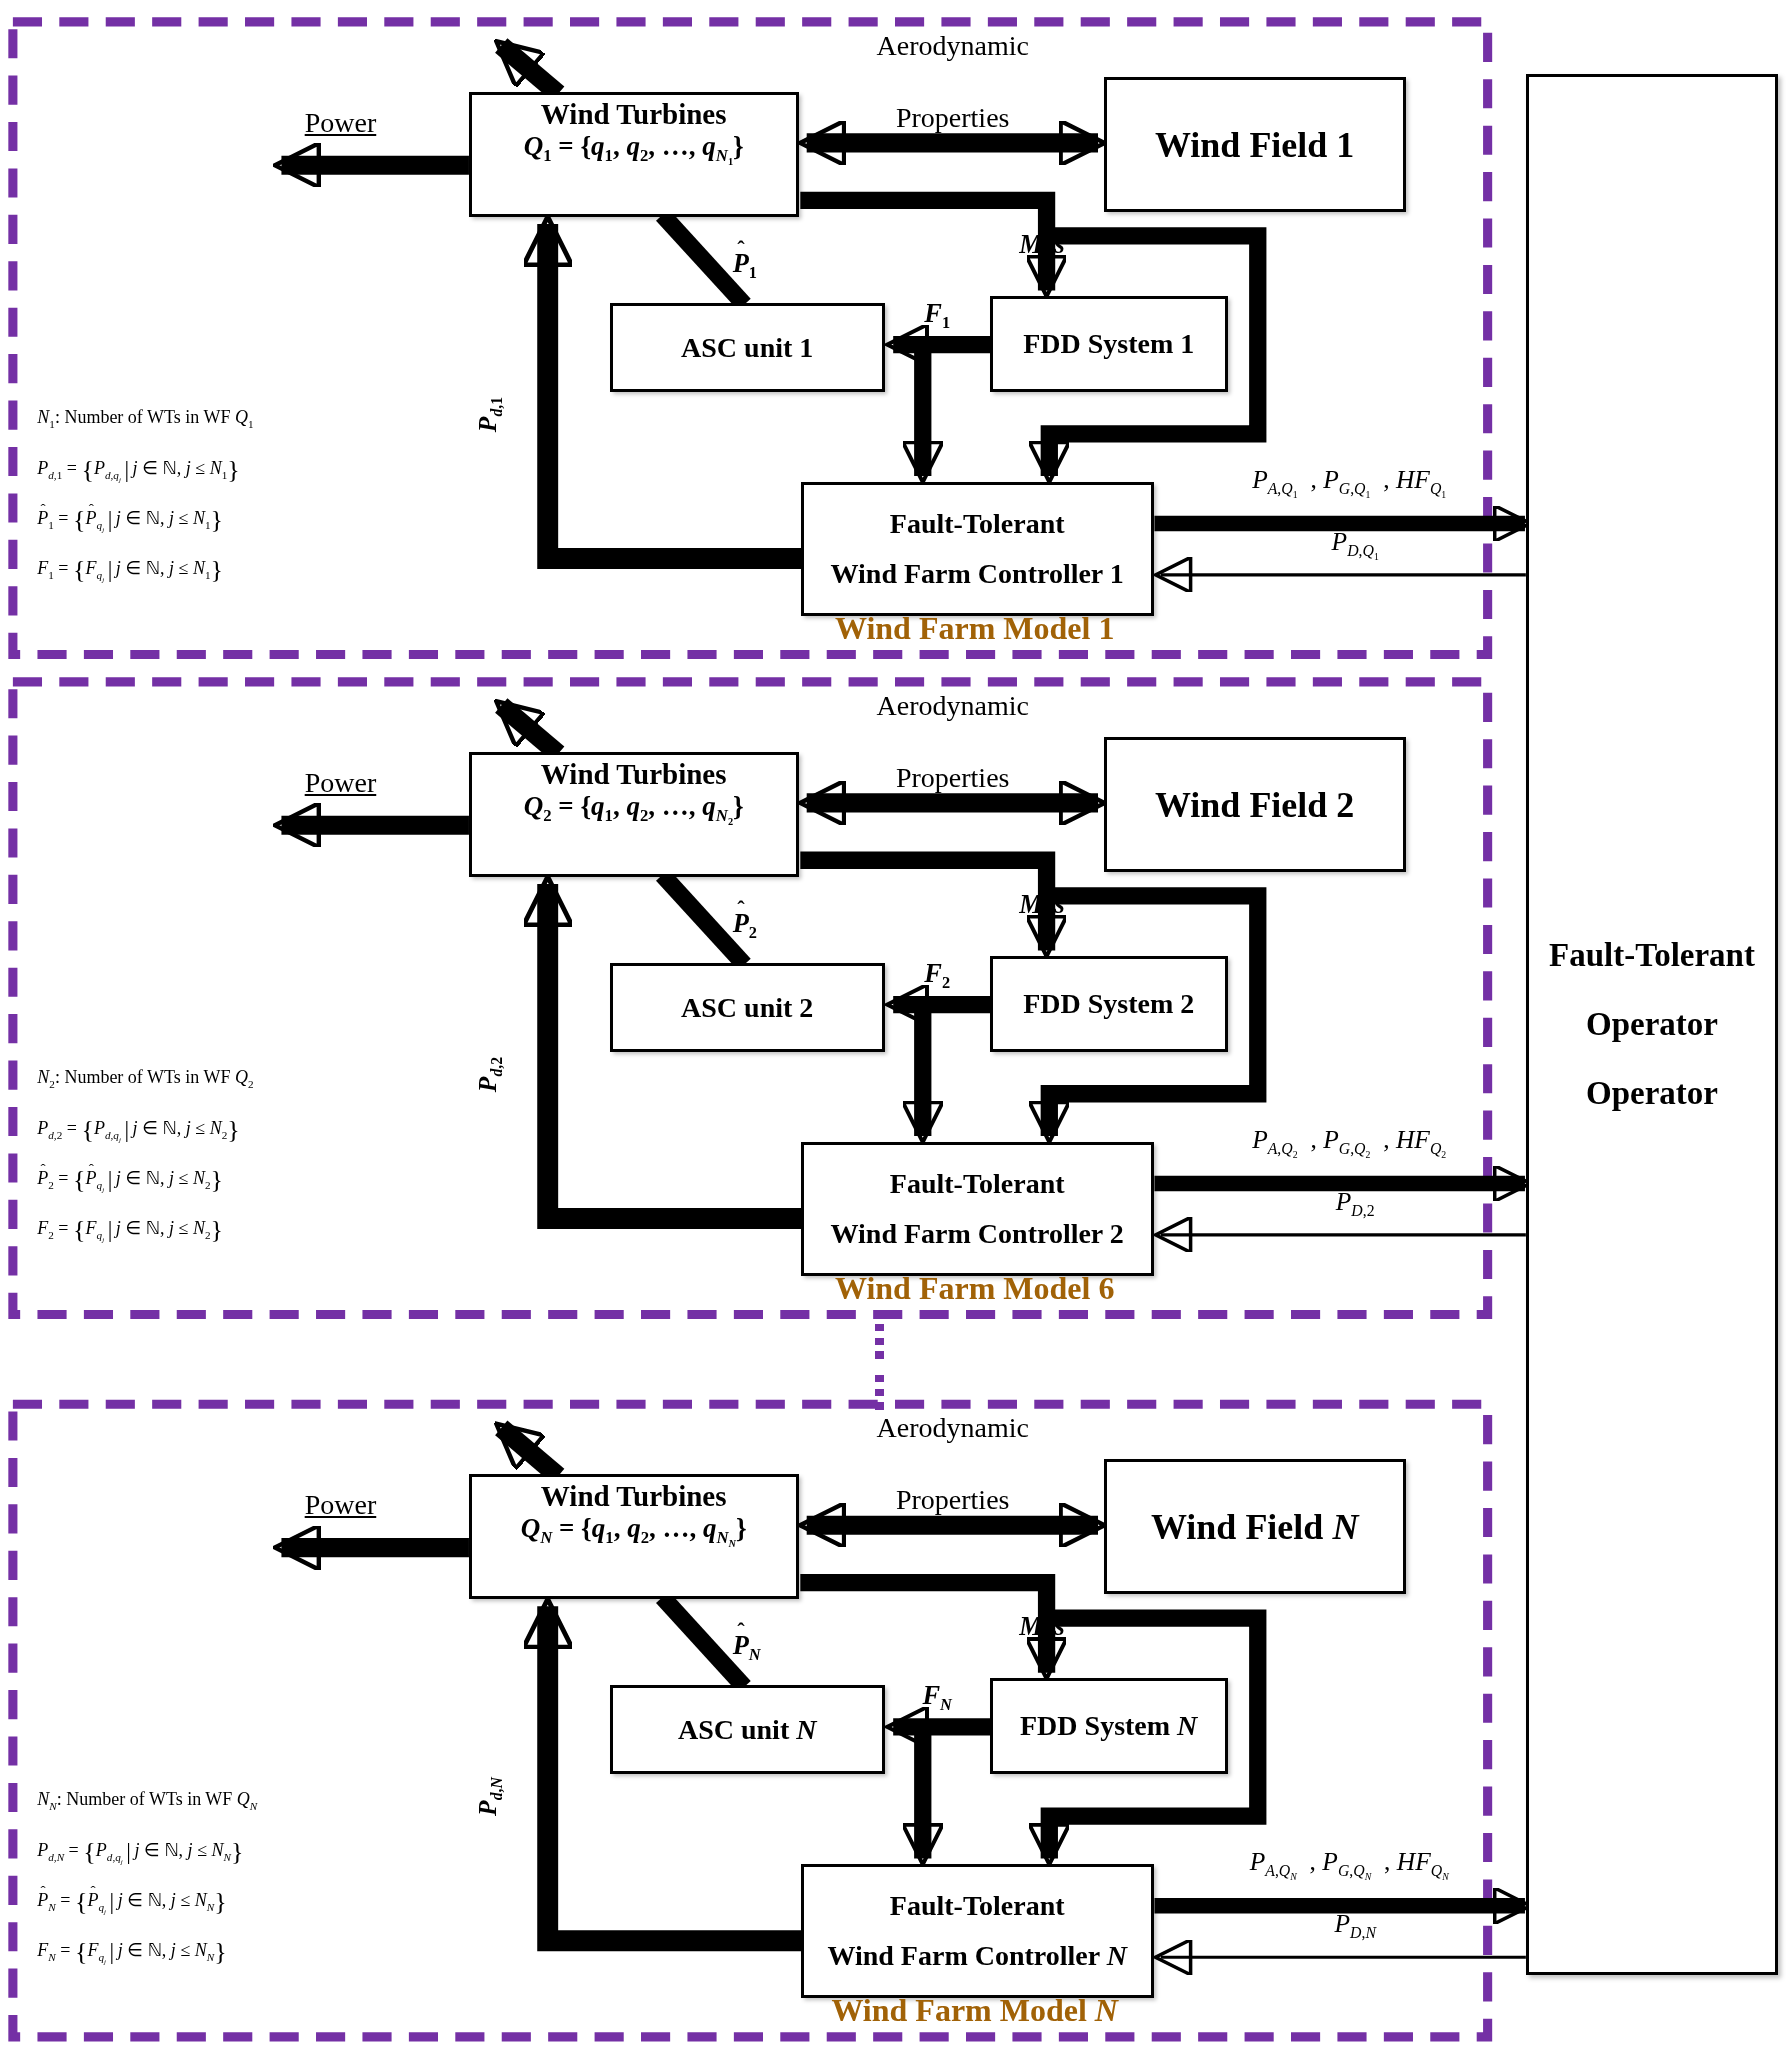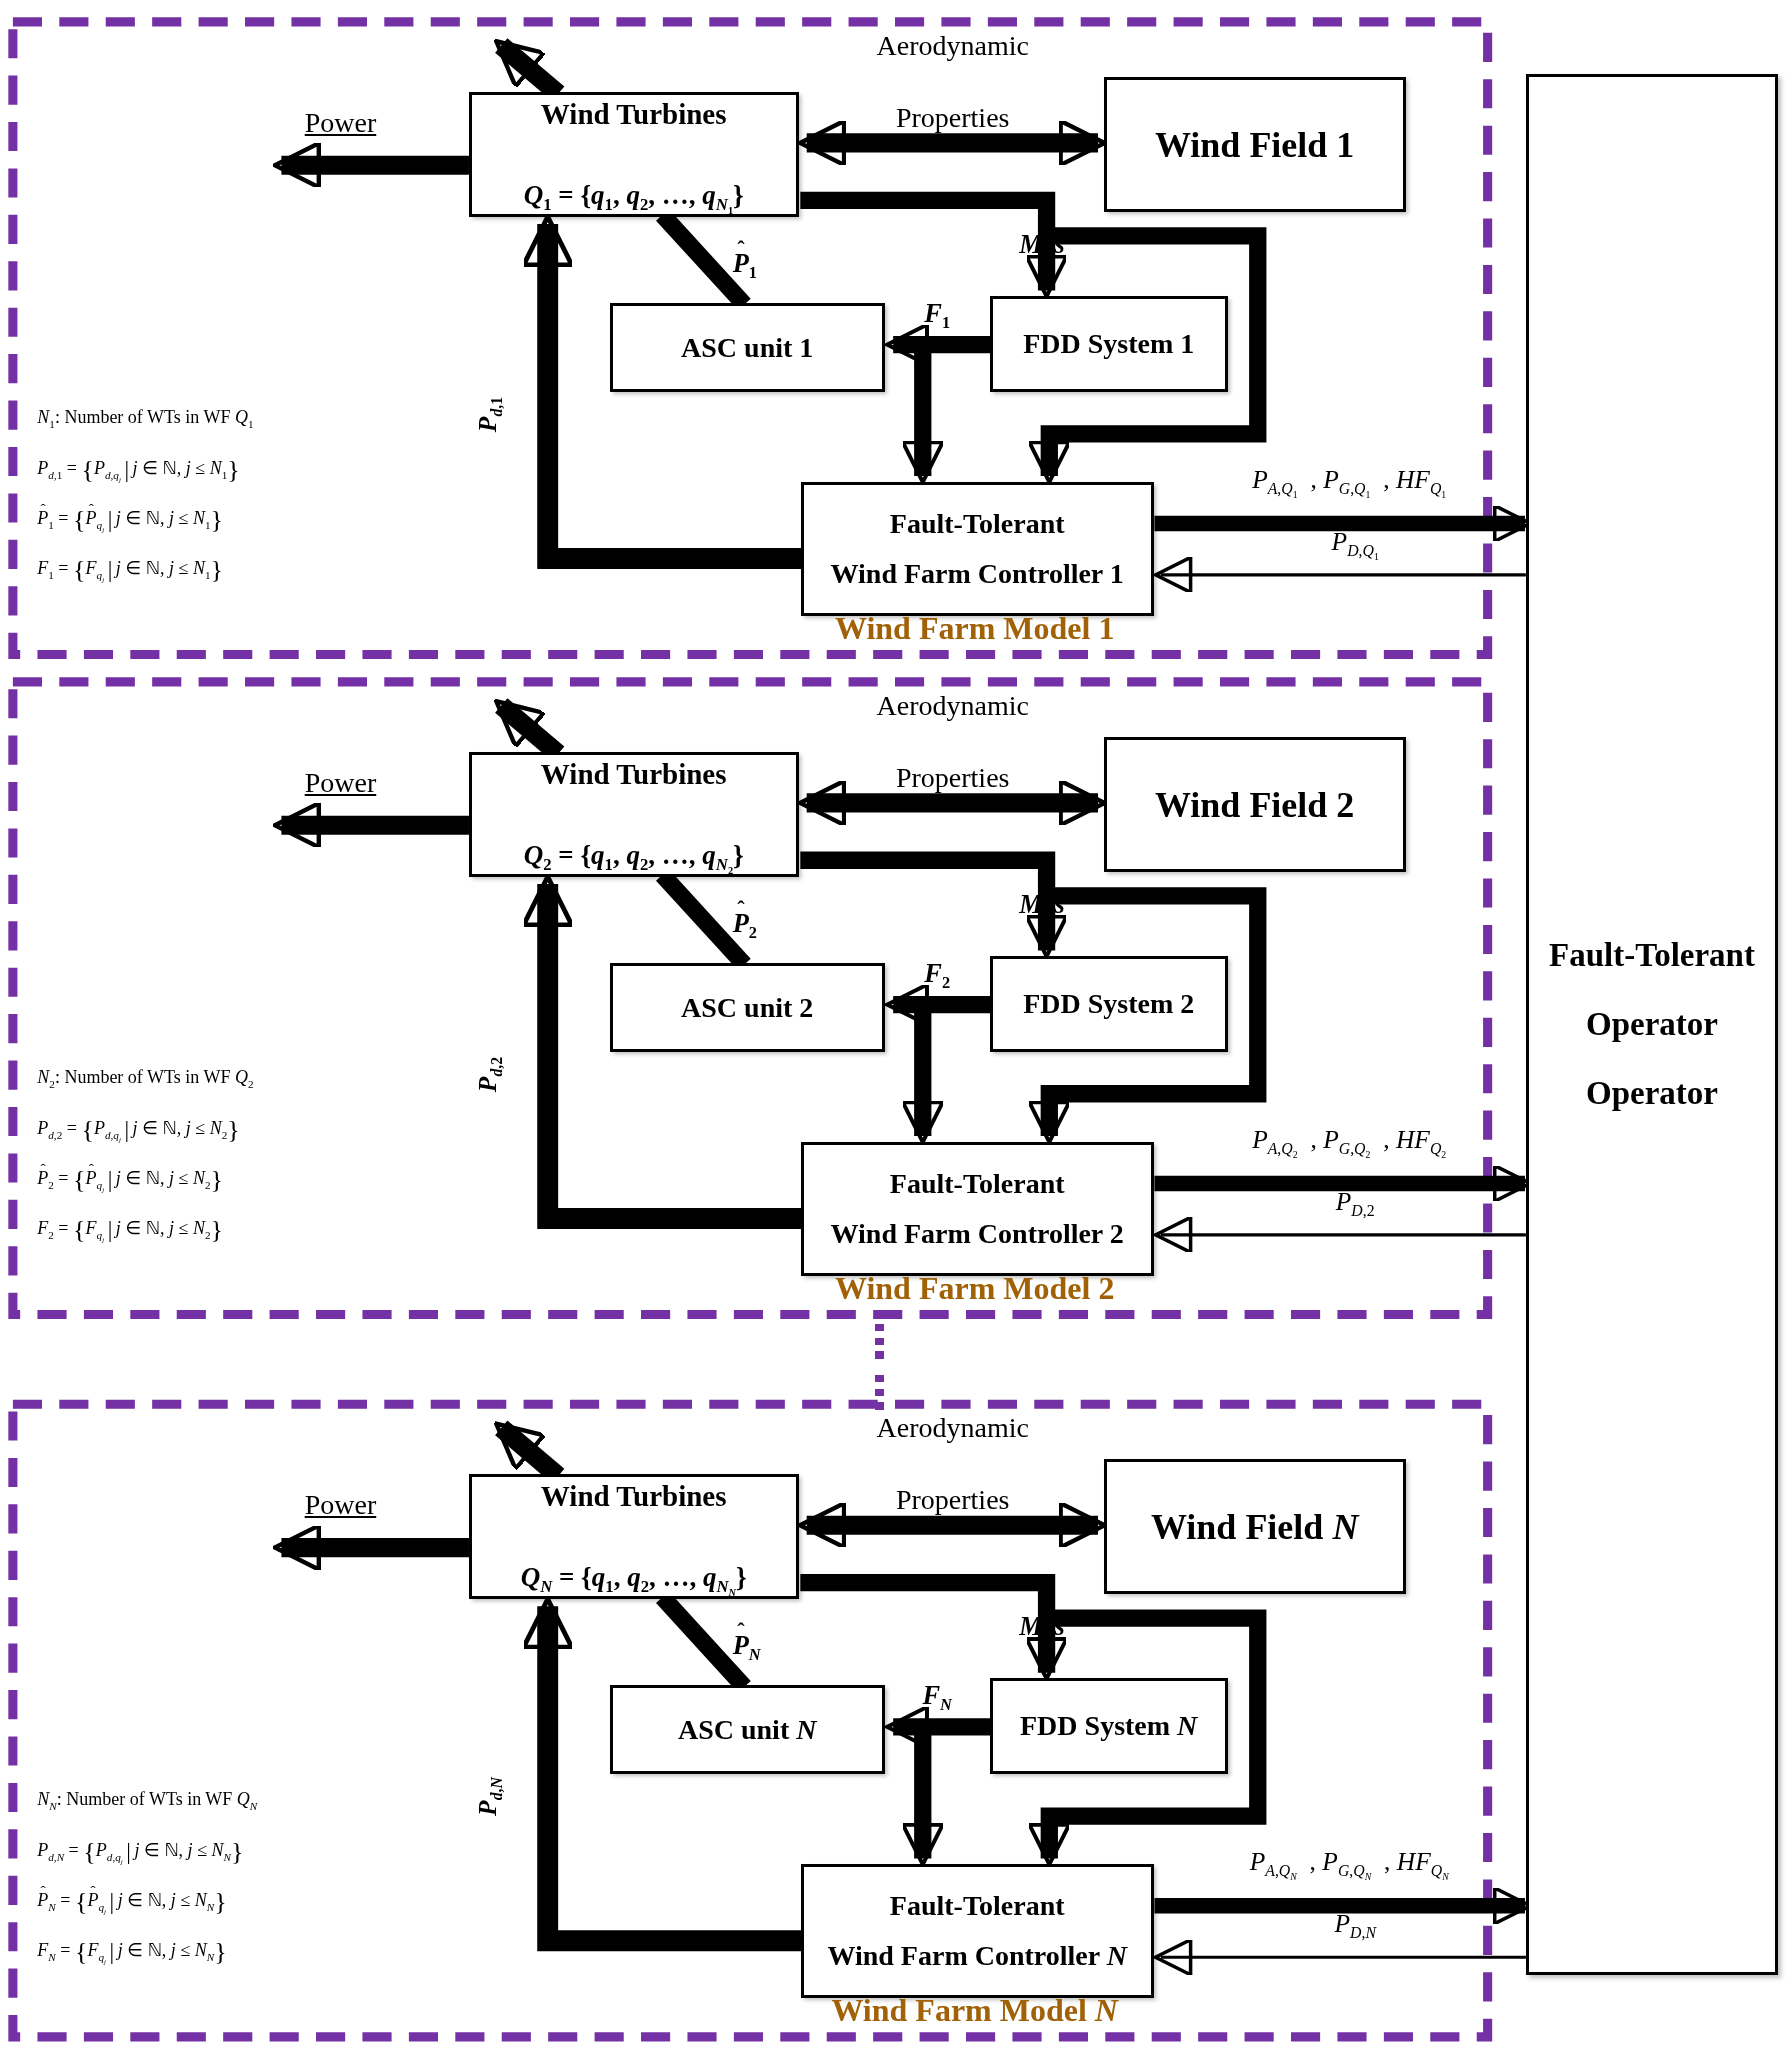--- a/index.html
+++ b/index.html
@@ -12,21 +12,21 @@
   .w42{stroke-width:42px;}
   .w46{stroke-width:46px;}
   .w34{stroke-width:34px;}
   .w7{stroke-width:7px;}
   .dash{fill:none;stroke:#7430a5;stroke-width:20px;stroke-dasharray:64 38;}
 
   .farm{position:absolute;left:12.7px;width:1475px;height:633px;z-index:2;}
   .box{position:absolute;box-sizing:border-box;background:#fff;border:3.2px solid #000;
        box-shadow:2.7px 2.7px 4.1px rgba(0,0,0,.25);display:flex;flex-direction:column;
        align-items:center;justify-content:center;text-align:center;font-weight:bold;}
-  .turbines{left:456px;top:70px;width:330px;height:125px;justify-content:space-between;padding:2.7px 0;}
+  .turbines{left:456px;top:70px;width:330px;height:125px;justify-content:flex-start;padding:2.7px 0;}
   .turbines .bt{font-size:29px;}
   .turbines .bm{font-size:27px;}
   .field{left:1091px;top:55px;width:302px;height:135px;font-size:36px;}
   .asc{left:597px;top:281px;width:275px;height:89px;font-size:28px;}
   .fdd{left:977px;top:274px;width:238px;height:96px;font-size:28px;}
   .ctrl{left:788px;top:460px;width:353px;height:134px;justify-content:space-evenly;padding:3.6px 0;font-size:28px;}
 
   .lbl{position:absolute;line-height:1.12;}
   .aero{left:815px;top:8.2px;width:250px;text-align:center;font-size:28px;}
   .props{left:826px;top:80px;width:228px;text-align:center;font-size:28px;}
@@ -179,21 +179,21 @@
     <div class="box ctrl">
       <div>Fault-Tolerant</div>
       <div>Wind Farm Controller 2</div>
     </div>
     <div class="lbl mesl">Mes</div>
     <div class="lbl flabl"><i>F</i><sub>2</sub></div>
     <div class="lbl phatl"><span class="hat"><i>P</i><span class="hm">ˆ</span></span><sub>2</sub></div>
     <div class="lbl pdl"><i>P</i><sub><i>d</i>,2</sub></div>
     <div class="lbl outl"><i>P</i><sub><i>A</i>,<i>Q</i><sub>2</sub></sub>&nbsp;&nbsp;, <i>P</i><sub><i>G</i>,<i>Q</i><sub>2</sub></sub>&nbsp;&nbsp;, <i>HF</i><sub><i>Q</i><sub>2</sub></sub></div>
     <div class="lbl retl"><i>P</i><sub><i>D</i>,2</sub></div>
-    <div class="lbl model">Wind Farm Model 2</div>
+    <div class="lbl model">Wind Farm Model 6</div>
     <div class="notes">
       <div class="nline"><i>N</i><sub>2</sub>: Number of WTs in WF <i>Q</i><sub>2</sub></div>
       <div class="nline"><i>P</i><sub><i>d</i>,2</sub> = <span class="br">{</span><i>P</i><sub><i>d</i>,<i>q</i><sub><i>j</i></sub></sub><span class="mid">|</span><i>j</i> <span class="bb">∈</span> <span class="bb">ℕ</span>, <i>j</i> ≤ <i>N</i><sub>2</sub><span class="br">}</span></div>
       <div class="nline"><span class="hat"><i>P</i><span class="hm">ˆ</span></span><sub>2</sub> = <span class="br">{</span><span class="hat"><i>P</i><span class="hm">ˆ</span></span><sub><i>q</i><sub><i>j</i></sub></sub><span class="mid">|</span><i>j</i> <span class="bb">∈</span> <span class="bb">ℕ</span>, <i>j</i> ≤ <i>N</i><sub>2</sub><span class="br">}</span></div>
       <div class="nline"><i>F</i><sub>2</sub> = <span class="br">{</span><i>F</i><sub><i>q</i><sub><i>j</i></sub></sub><span class="mid">|</span><i>j</i> <span class="bb">∈</span> <span class="bb">ℕ</span>, <i>j</i> ≤ <i>N</i><sub>2</sub><span class="br">}</span></div>
     </div>
   </section>
 
   <div class="vdots">
     <span></span>

